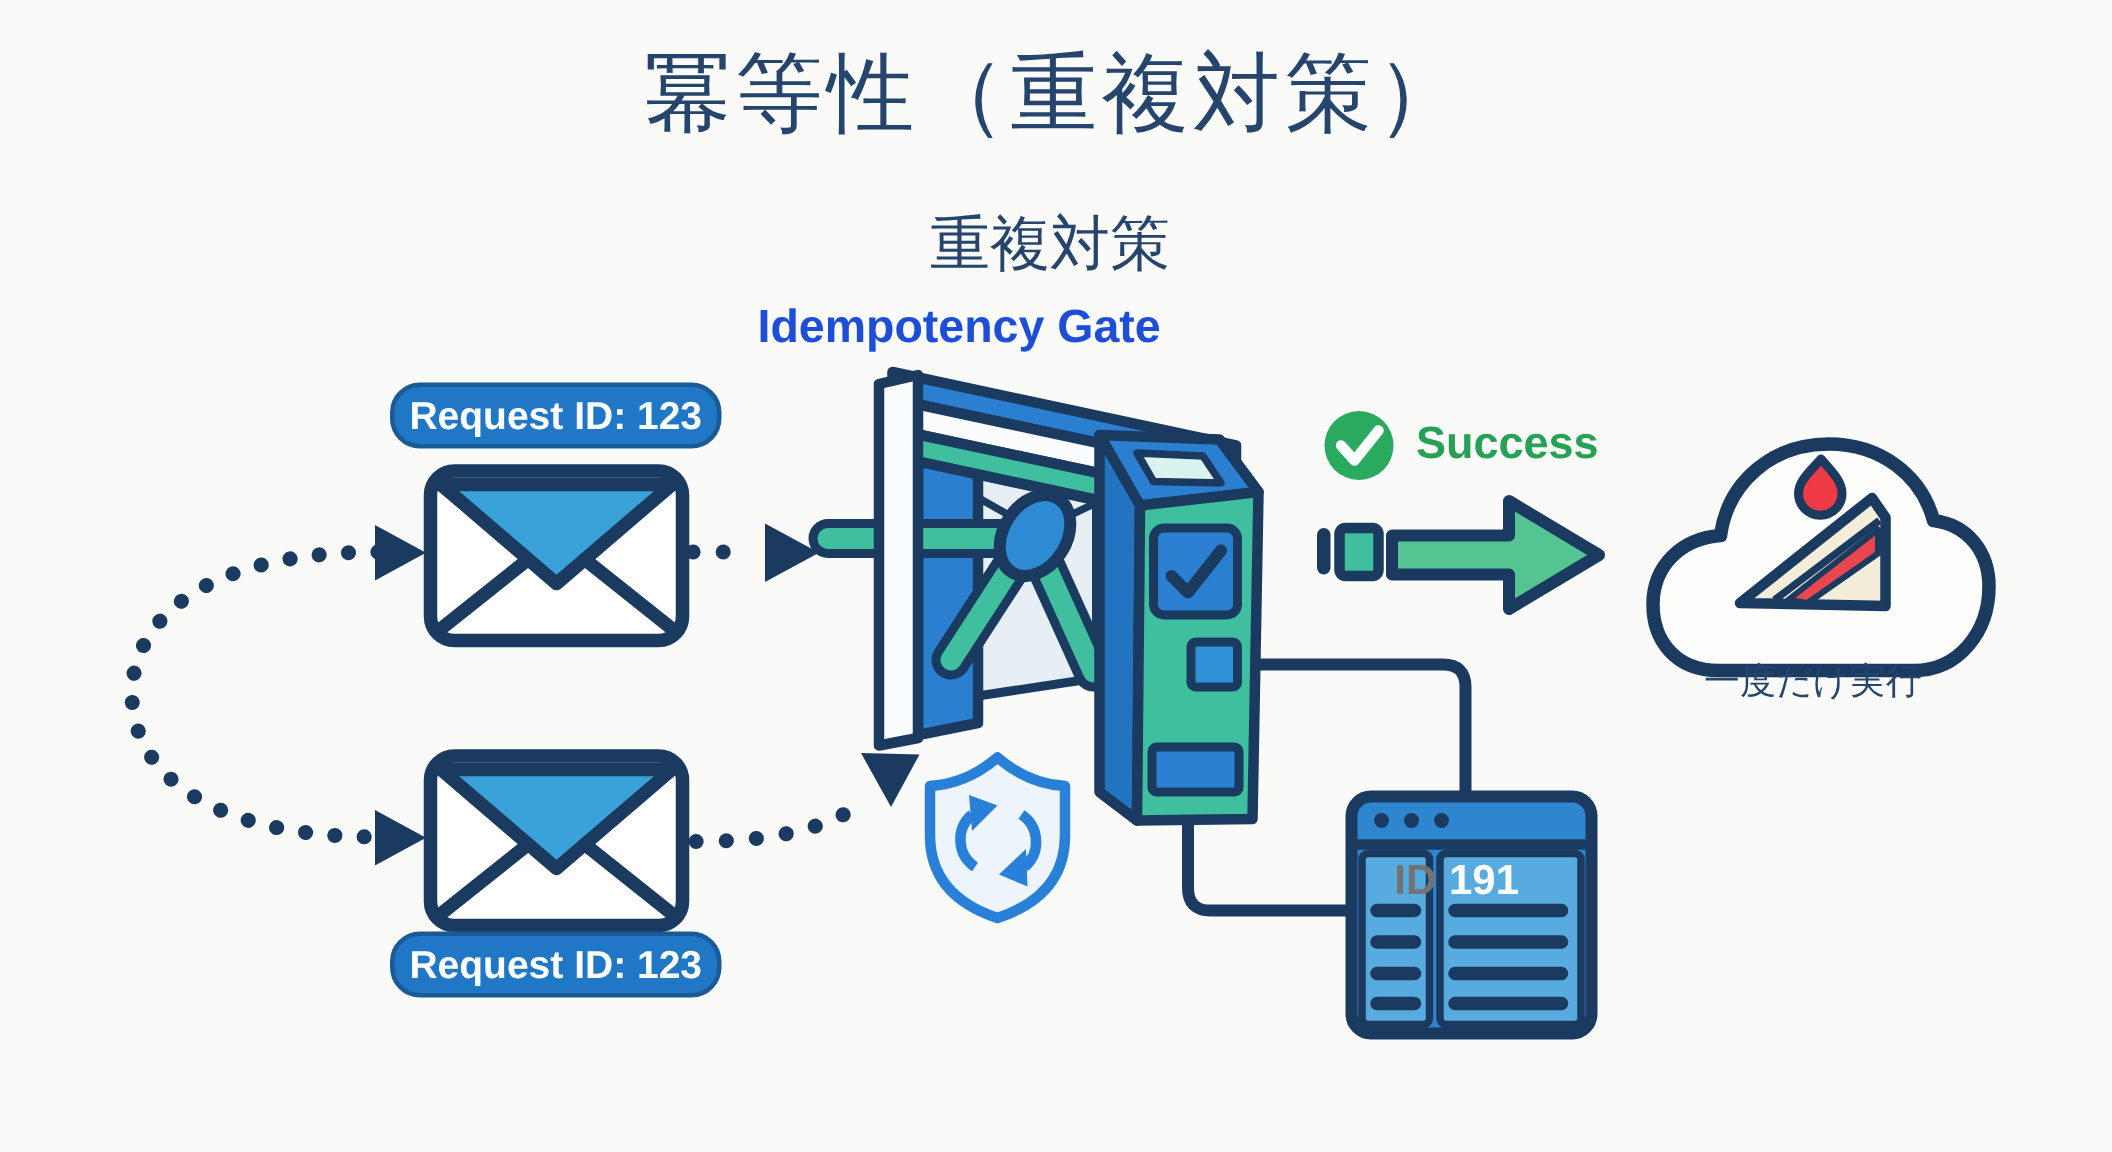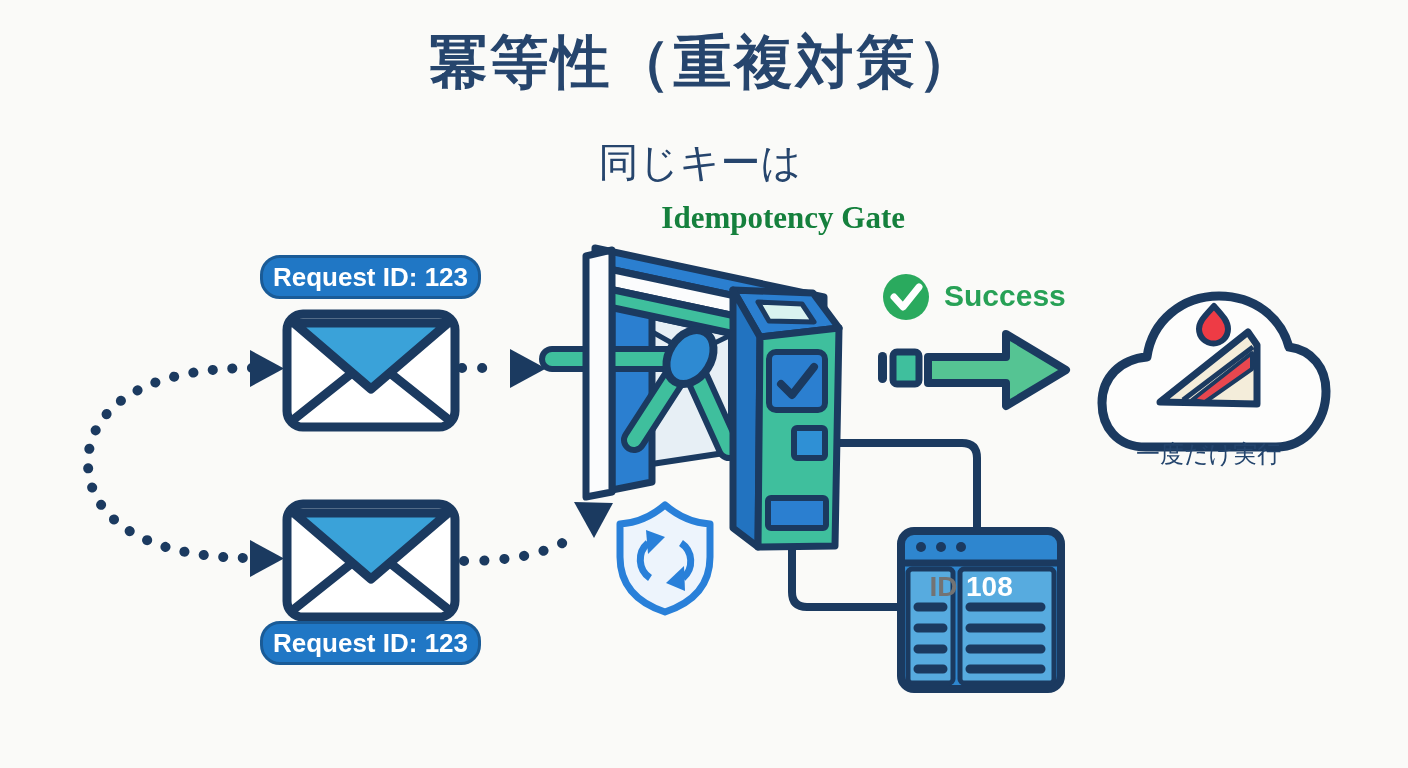--- a/index.html
+++ b/index.html
@@ -1,22 +1,22 @@
 <!DOCTYPE html>
 <html><head>
 <meta charset="utf-8">
 <style>
   html,body{margin:0;padding:0;}
   body{font-family:"Liberation Sans","DejaVu Sans",sans-serif;}
   .canvas{position:relative;width:1408px;height:768px;background:#fafaf8;overflow:hidden;}
   .layer-svg{position:absolute;left:0;top:0;z-index:1;}
   .txt{position:absolute;z-index:2;white-space:pre-line;}
-  .title{left:0;top:24px;width:1408px;text-align:center;font-size:58px;font-weight:700;color:#26456d;letter-spacing:3px;}
+  .title{left:0;top:24px;width:1408px;text-align:center;font-size:58px;font-weight:400;color:#26456d;letter-spacing:3px;}
   .subtitle{left:500px;top:135px;width:400px;text-align:center;font-size:40px;font-weight:500;color:#26456d;}
-  .gate-label{left:505px;top:200px;width:400px;text-align:right;font-size:31px;font-weight:700;color:#15803d;font-family:Liberation Serif, serif;}
+  .gate-label{left:505px;top:200px;width:400px;text-align:left;font-size:31px;font-weight:700;color:#1d4ed8;}
   .badge{position:absolute;z-index:2;width:221px;height:44px;background:#2077c5;border:3px solid #1a5b97;border-radius:20px;
          box-sizing:border-box;display:flex;align-items:center;justify-content:center;
          color:#ffffff;font-size:26px;font-weight:700;}
   .badge-1{left:260px;top:255px;}
   .badge-2{left:260px;top:621px;}
   .success-label{left:944px;top:279px;width:200px;font-size:30px;font-weight:700;color:#27a156;}
   .skip-label{left:566px;top:607px;width:200px;text-align:center;font-size:29px;font-weight:700;color:#2477cb;line-height:1.17;}
   .cloud-caption{left:1100px;top:438px;width:215px;text-align:left;font-size:24px;font-weight:500;color:#24456d;margin-left:36px;}
   .pl-caption{left:880px;top:693px;width:202px;text-align:center;font-size:29px;font-weight:700;color:#1f3d66;}
   .pl-id{left:920px;top:571px;width:47px;text-align:center;font-size:28px;font-weight:700;color:#737373;}
@@ -135,29 +135,29 @@
       <circle cx="941" cy="547" r="5" fill="#1b3a60"></circle>
       <circle cx="961" cy="547" r="5" fill="#1b3a60"></circle>
       <rect x="908" y="569" width="45" height="114" rx="4" fill="#57abdf" stroke="#1b3a60" stroke-width="5"></rect>
       <rect x="960" y="569" width="94" height="114" rx="4" fill="#57abdf" stroke="#1b3a60" stroke-width="5"></rect>
       <path d="M 918 607 L 943 607 M 918 628 L 943 628 M 918 649 L 943 649 M 918 669 L 943 669" stroke="#1b3a60" stroke-width="9" stroke-linecap="round"></path>
       <path d="M 970 607 L 1041 607 M 970 628 L 1041 628 M 970 649 L 1041 649 M 970 669 L 1041 669" stroke="#1b3a60" stroke-width="9" stroke-linecap="round"></path>
     </g>
   </svg>
 
   <div class="txt title">冪等性（重複対策）</div>
-  <div class="txt subtitle">同じキーは</div>
+  <div class="txt subtitle">重複対策</div>
   <div class="txt gate-label">Idempotency Gate</div>
 
   <div class="badge badge-1">
     <span>Request ID: 123</span>
   </div>
   <div class="badge badge-2">
     <span>Request ID: 123</span>
   </div>
 
   <div class="txt success-label">Success</div>
   <div class="txt cloud-caption">一度だけ実行</div>
 
   <div class="txt pl-id">ID</div>
-  <div class="txt pl-val">108</div>
+  <div class="txt pl-val">191</div>
 
 </div>
 
 </body></html>

